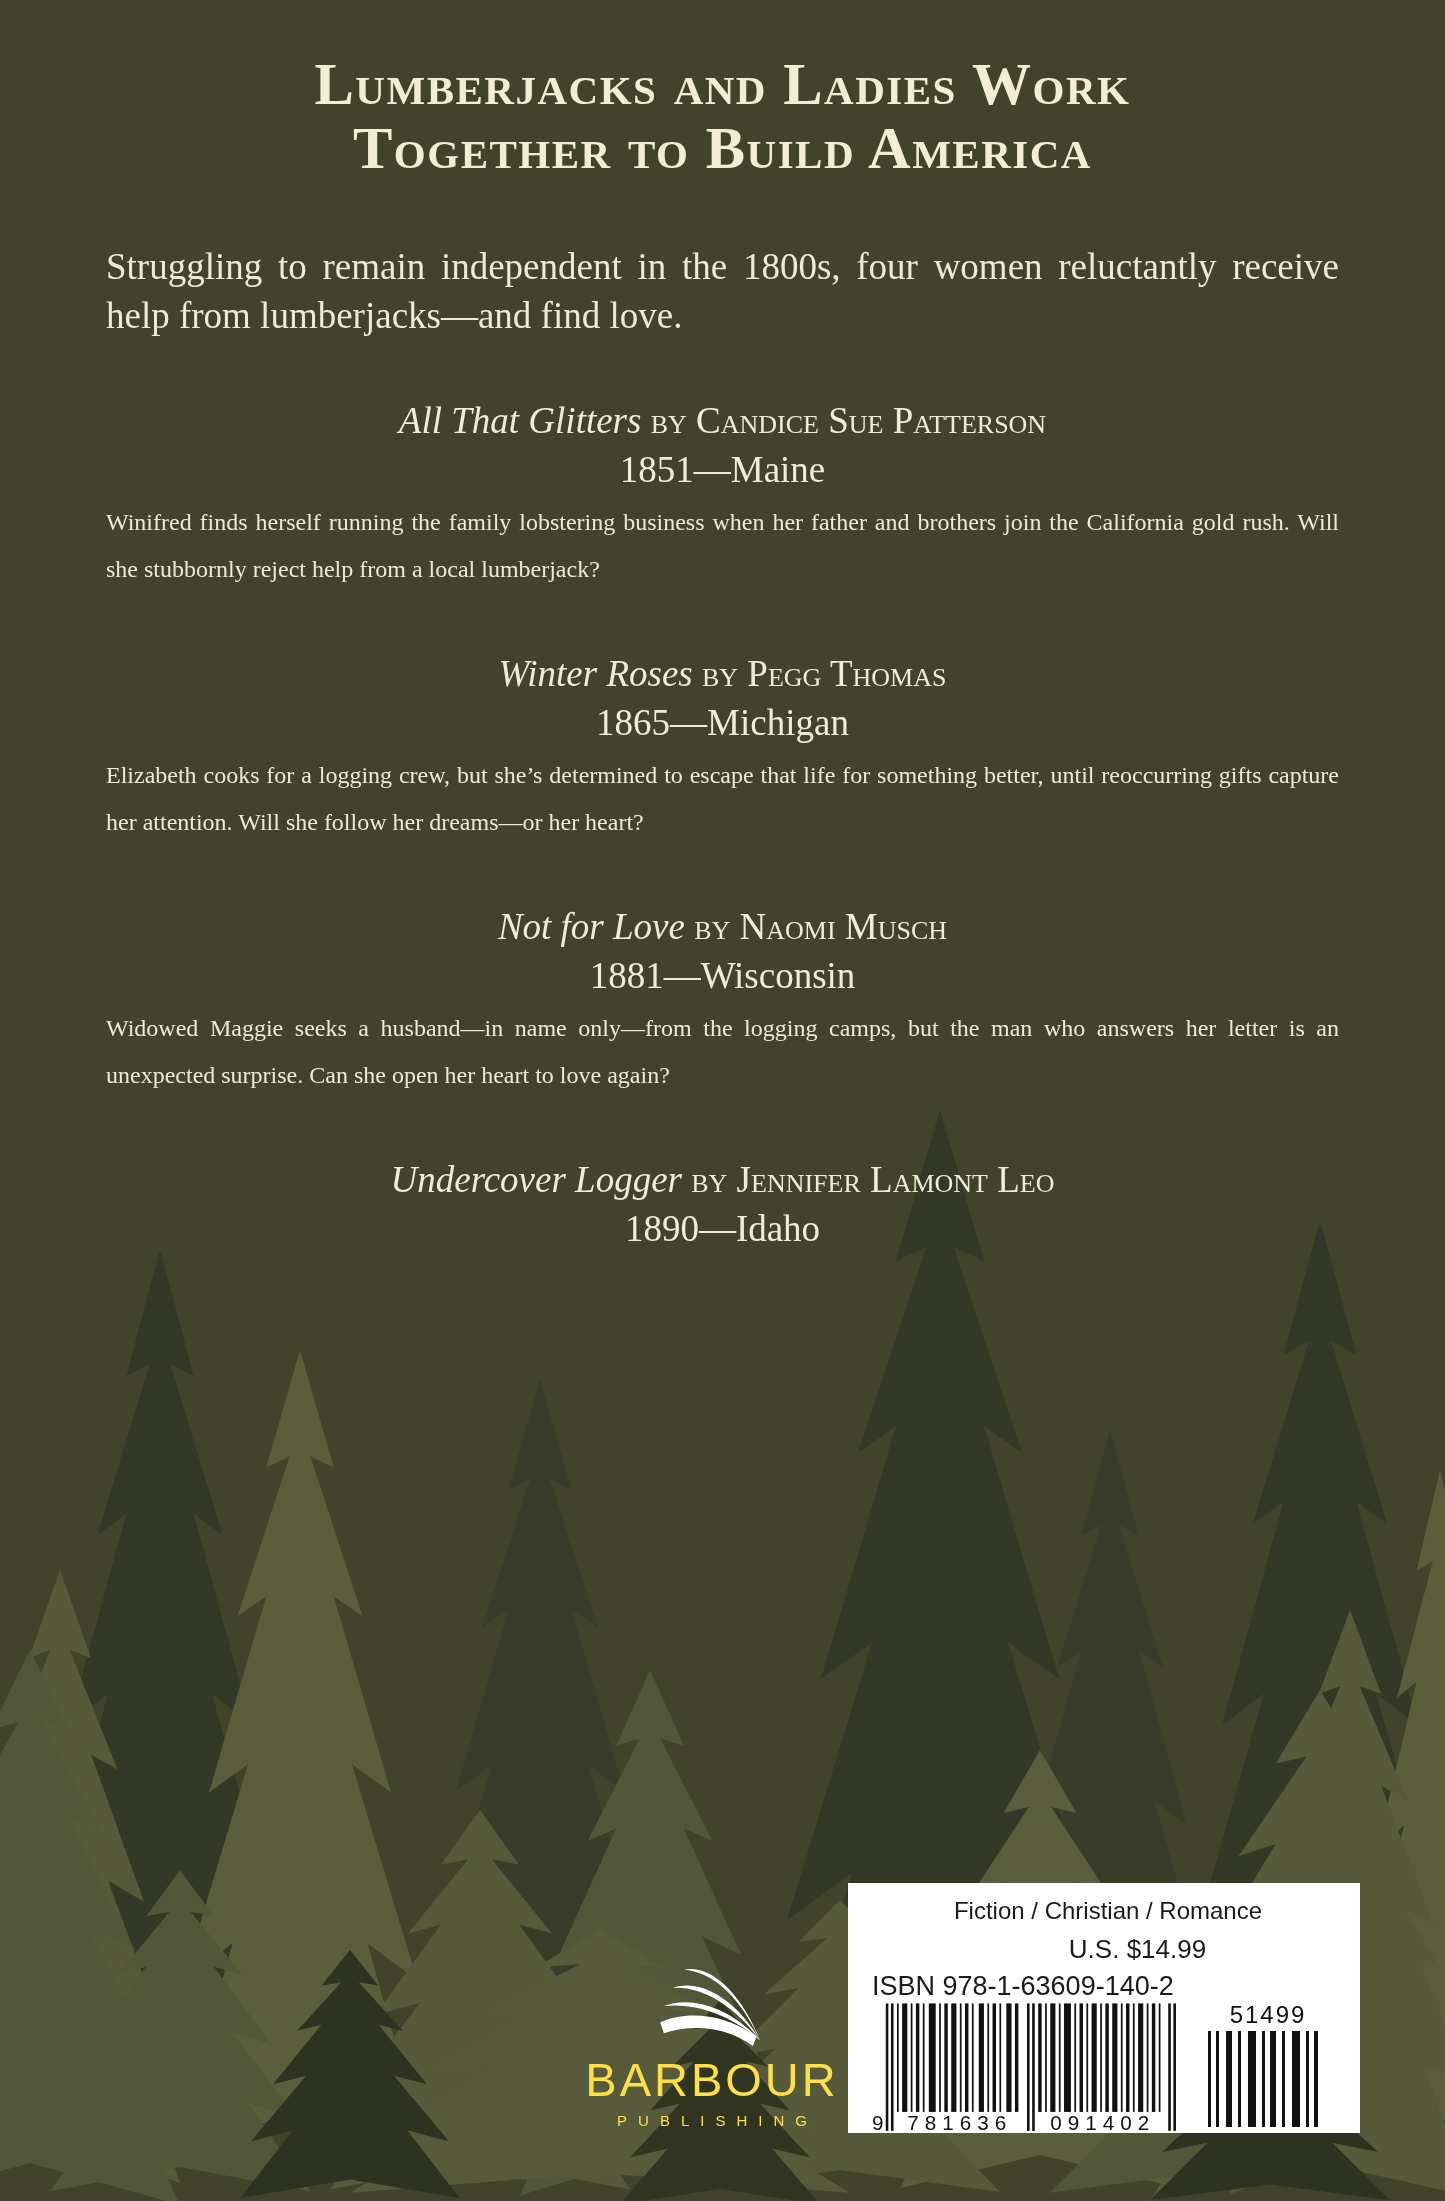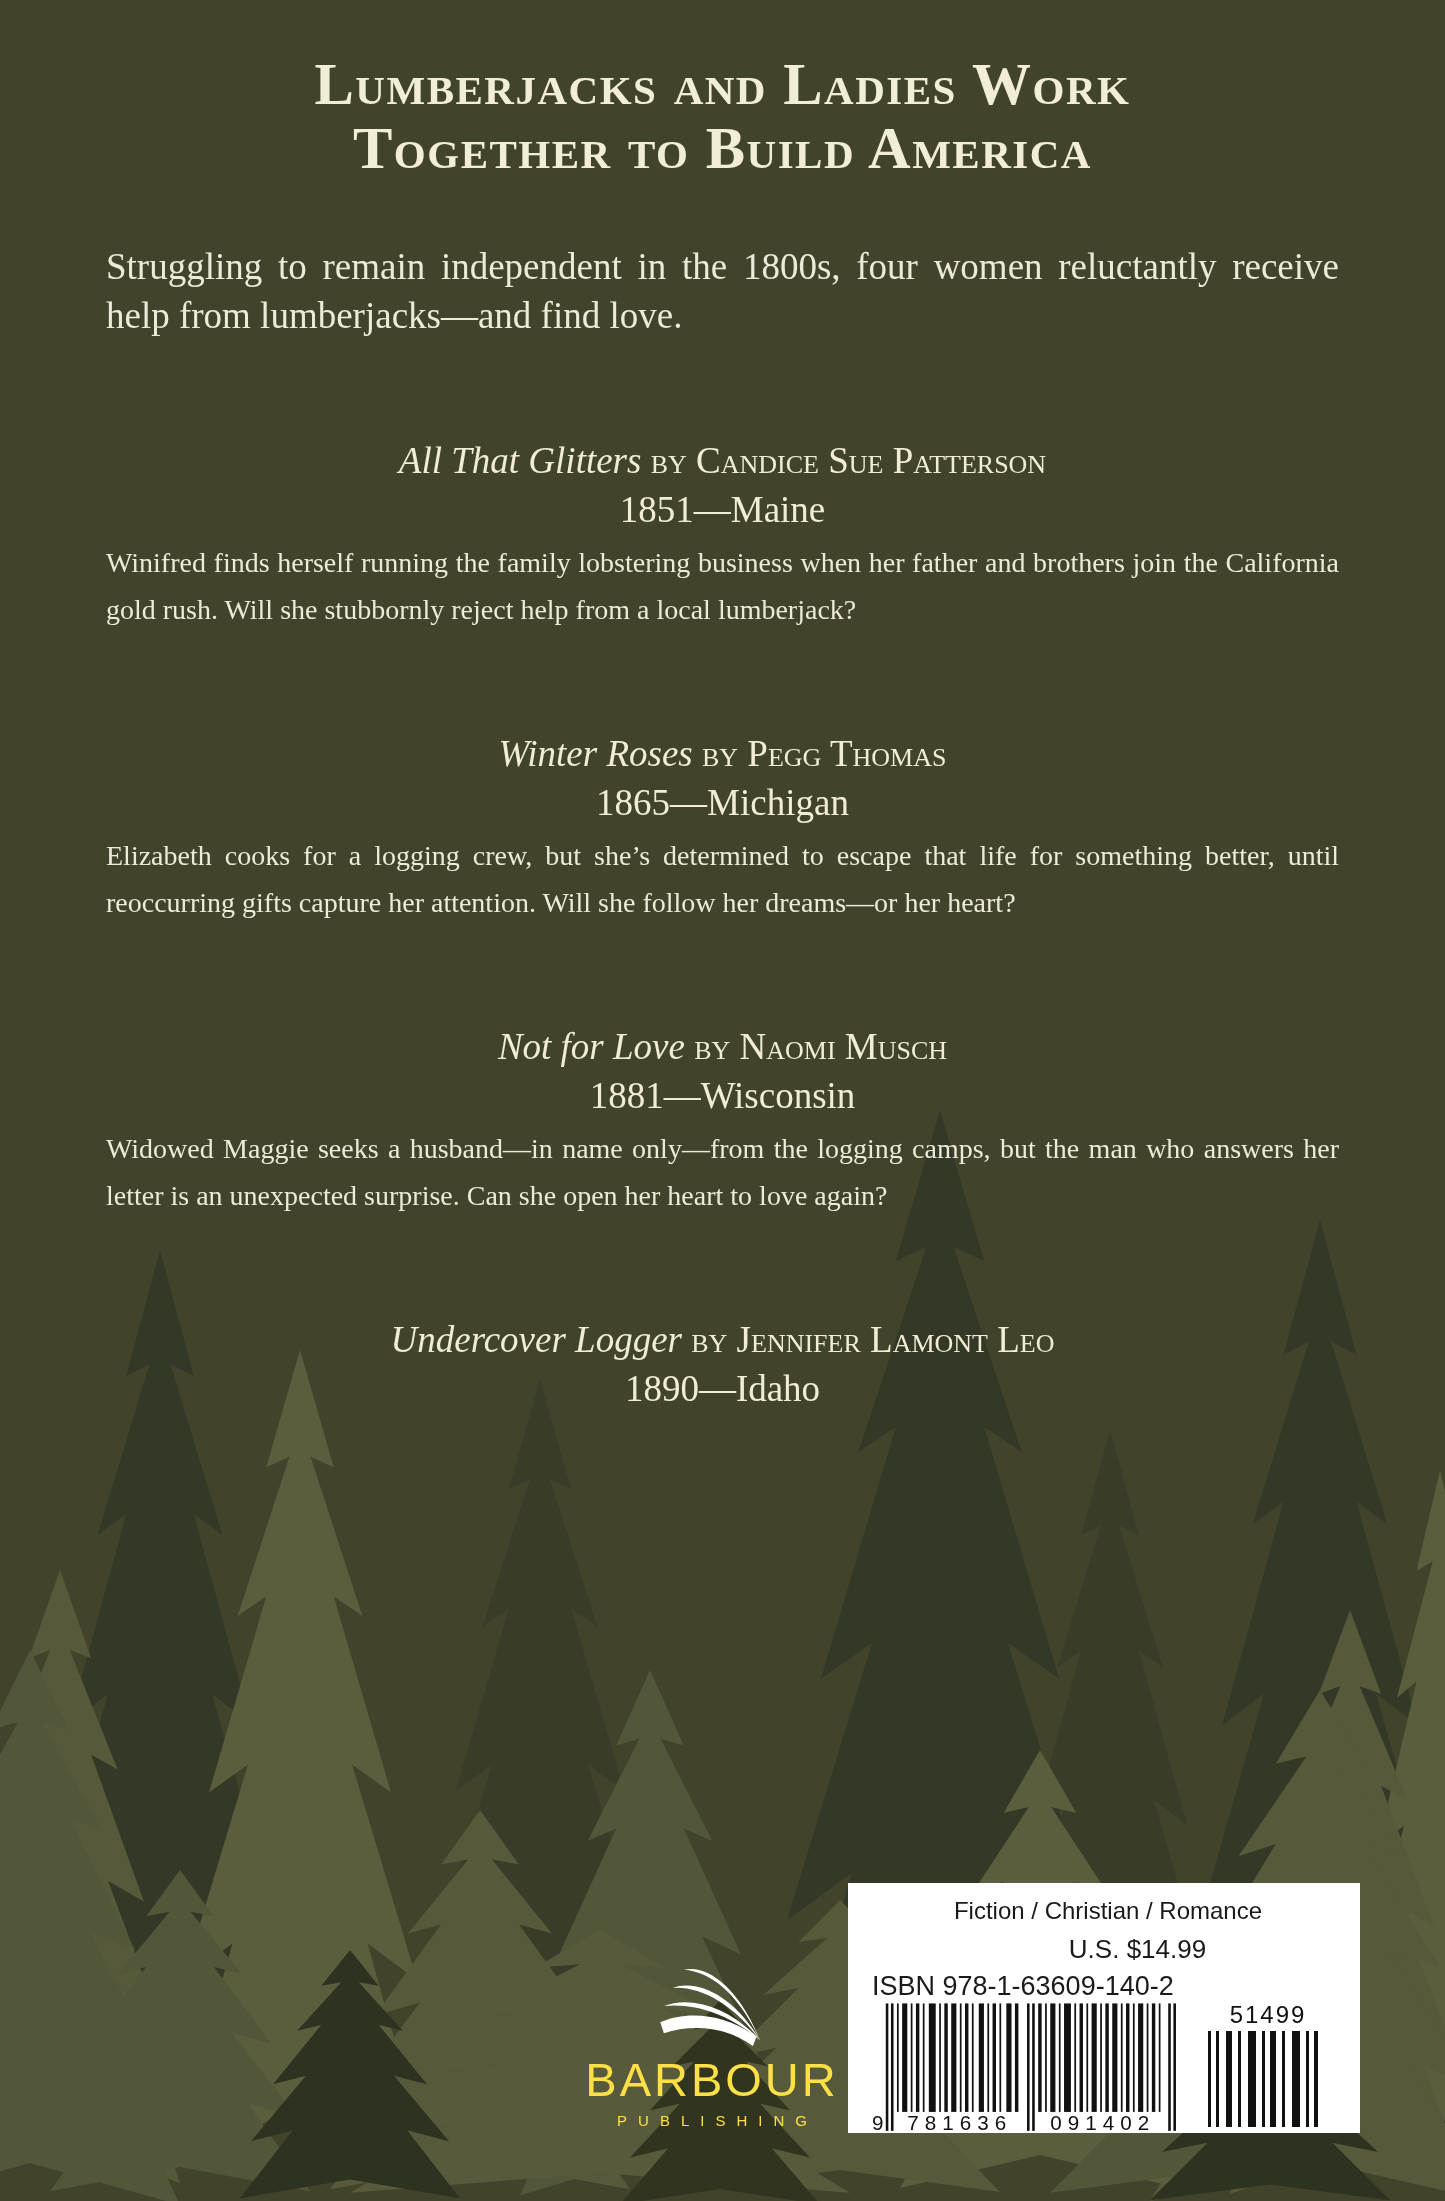--- a/index.html
+++ b/index.html
@@ -45,41 +45,41 @@
   }
 
   .intro {
     margin: 62px 0 0 0;
     font-size: 37px;
     line-height: 49px;
     text-align: justify;
     text-align-last: left;
   }
 
-  .story { margin-top: 96px; }
+  .story { margin-top: 56px; }
 
   .story-head {
     text-align: center;
     font-size: 37px;
     line-height: 49px;
     color: #f0ecd6;
   }
   .story-title { font-style: italic; }
   .story-byline { font-variant: small-caps; }
 
   .story-setting {
     text-align: center;
     font-size: 37px;
     line-height: 49px;
     color: #f0ecd6;
   }
 
   .story-blurb {
     margin: 5px 0 0 0;
-    font-size: 28px;
+    font-size: 24px;
     line-height: 47px;
     text-align: justify;
     text-align-last: left;
   }
 
   
   .publisher {
     position: absolute;
     left: 570px;
     top: 1958px;

